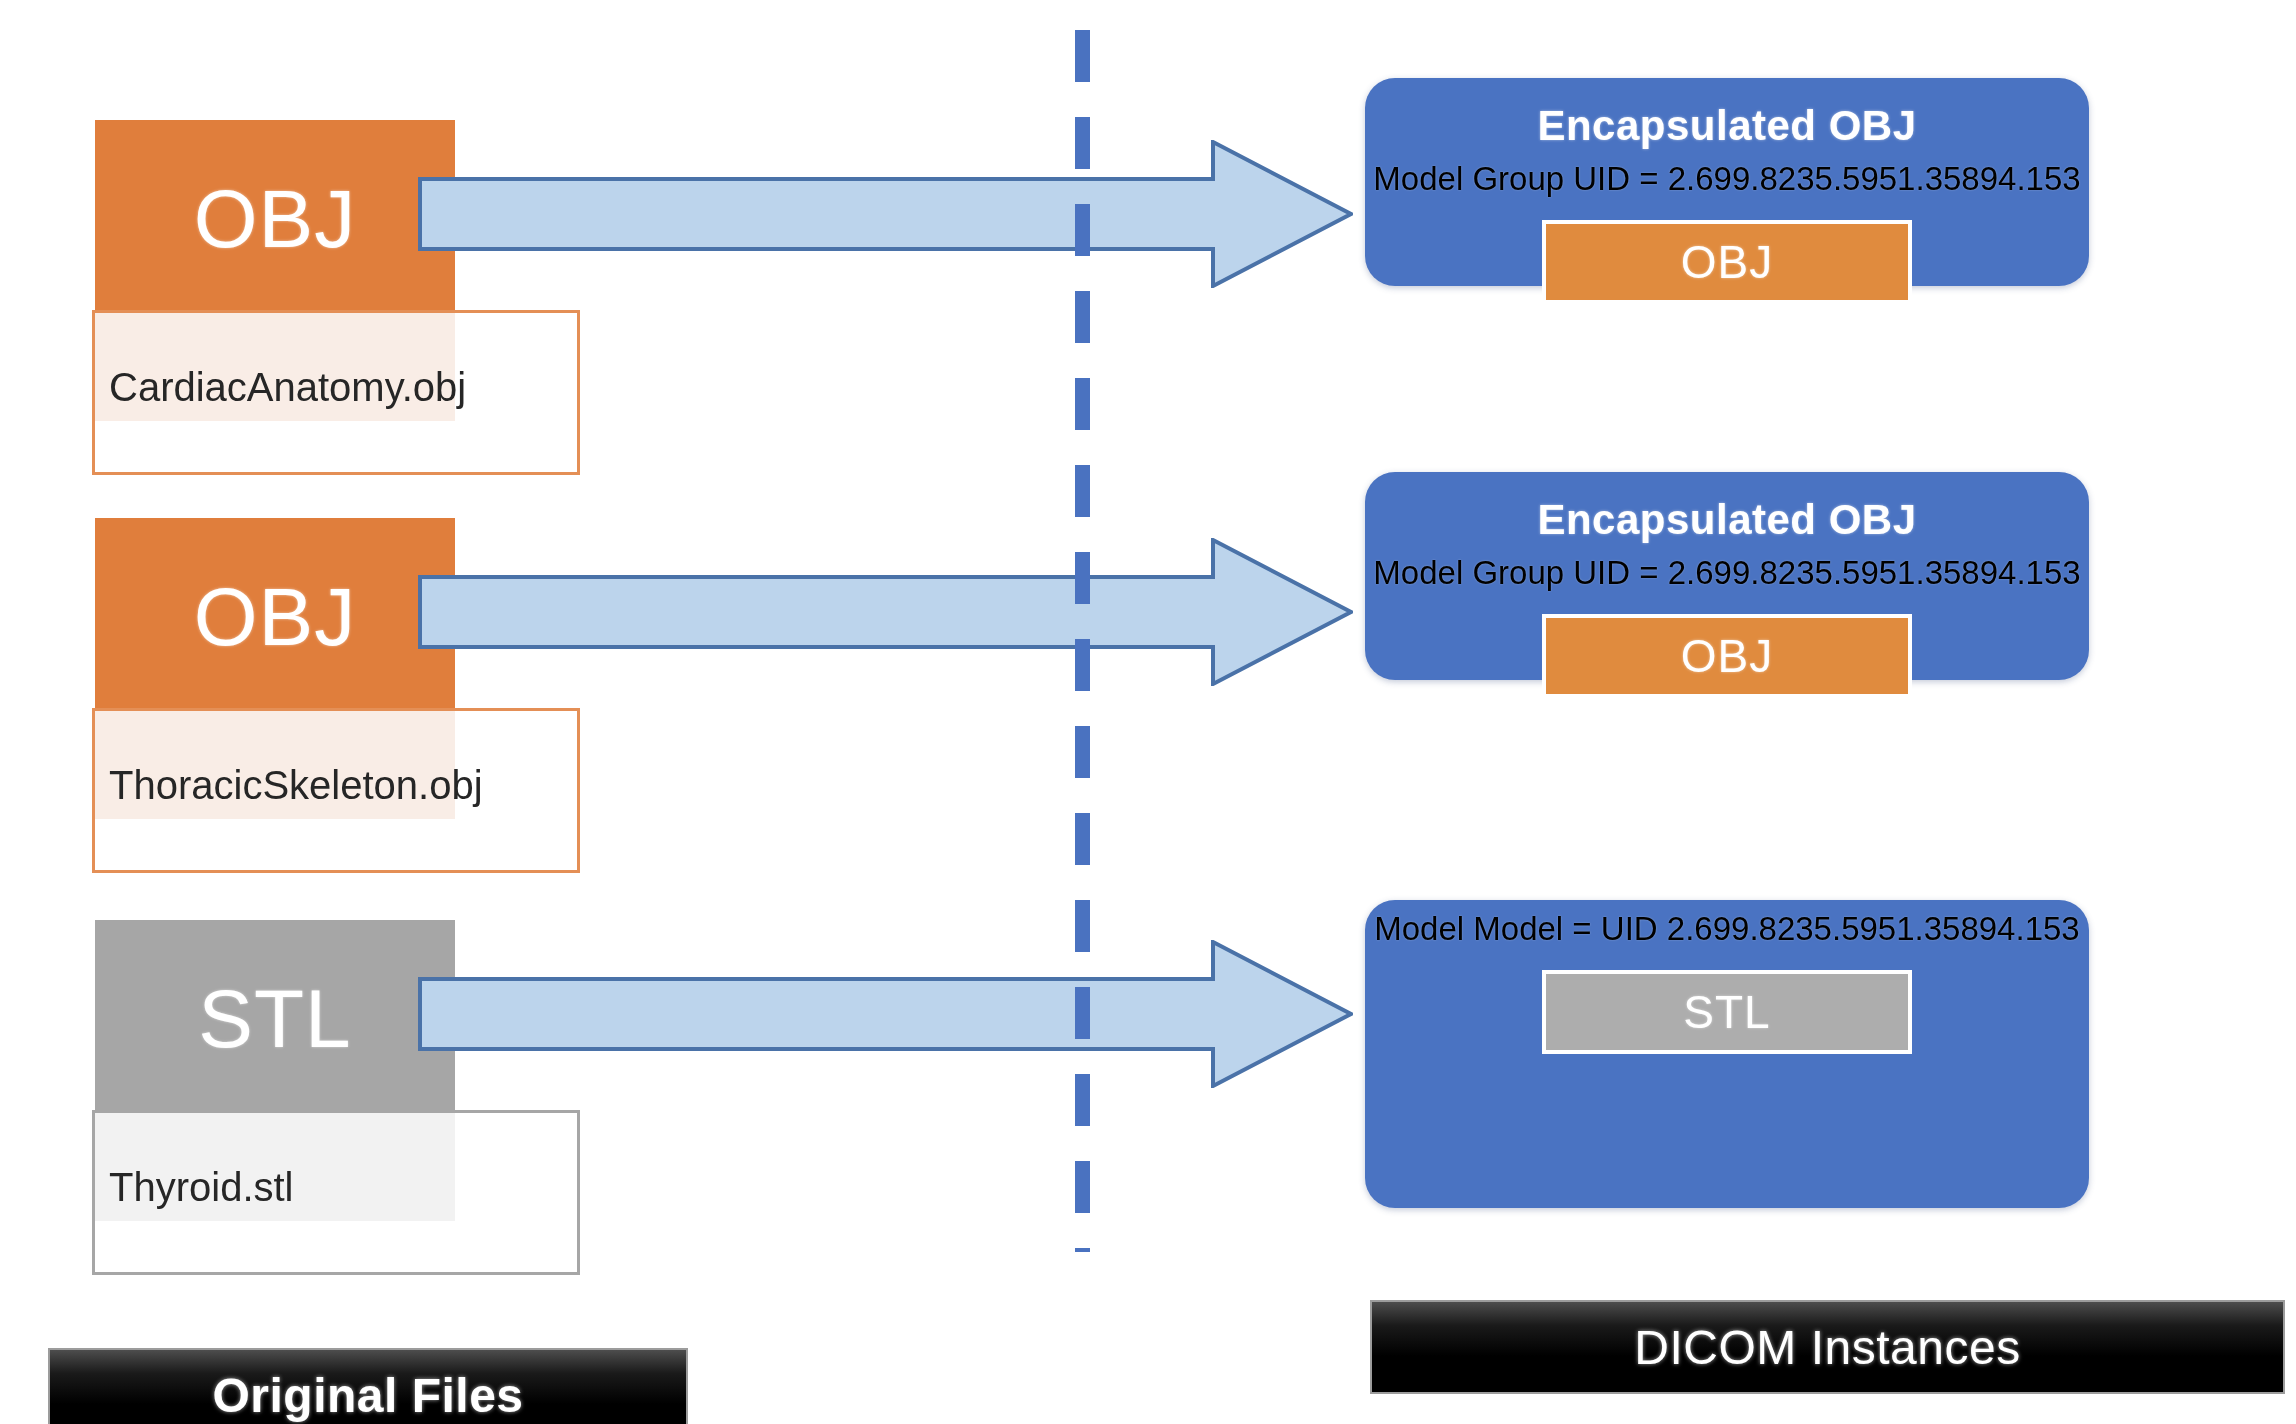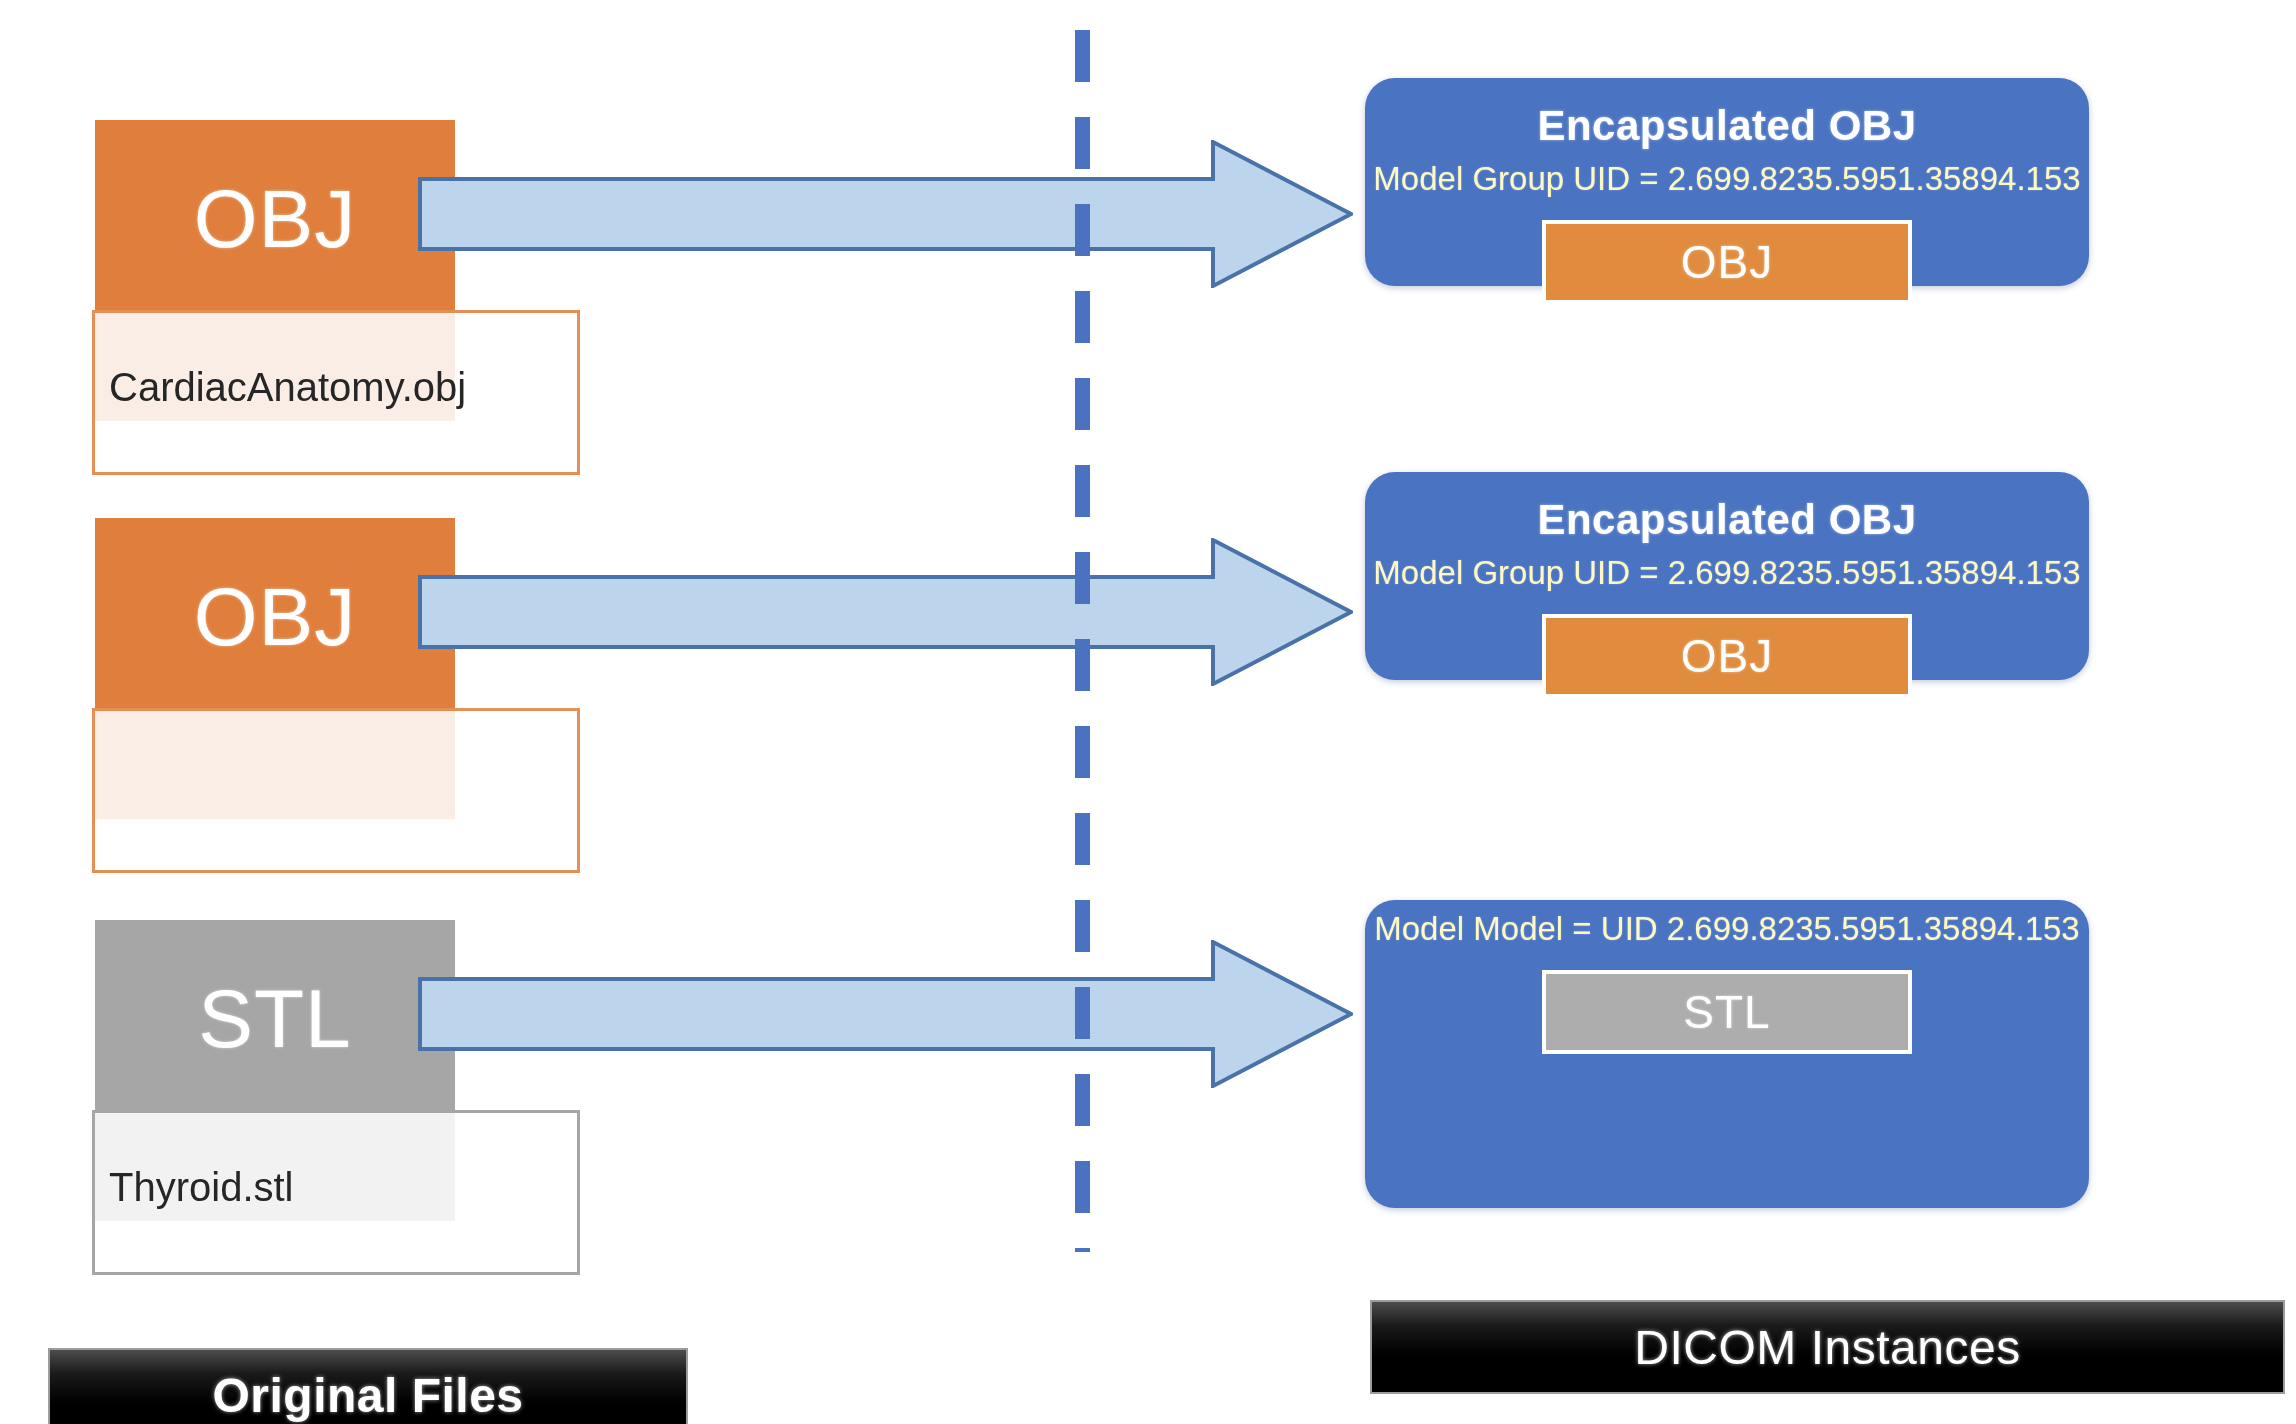--- a/index.html
+++ b/index.html
@@ -108,21 +108,21 @@
     text-align: center;
     color: #ffffff;
     font-size: 42px;
     font-weight: 700;
     letter-spacing: 0.5px;
     text-shadow: 0 0 3px rgba(255,255,255,0.5);
     margin-top: 24px;
   }
   .inst-uid {
     text-align: center;
-    color: #fef9c3;
+    color: #000000;
     font-size: 33px;
     font-weight: 400;
     margin-top: 10px;
     text-shadow: 0 0 2px rgba(255,255,255,0.35);
   }
   .inst-chip {
     margin: 22px auto 0 auto;
     width: 370px;
     height: 84px;
     border: 4px solid #ffffff;
@@ -174,20 +174,21 @@
       <span class="fname">CardiacAnatomy.obj</span>
     </div>
   </div>
 
   <div class="src-group" style="left:95px; top:518px; width:520px; height:360px;">
     <div class="src-tile orange">
       <span class="src-tile-label">OBJ</span>
     </div>
     <div class="src-namebox orange">
       <div class="tint"></div>
+      <span class="fname">ThoracicSkeleton.obj</span>
     </div>
   </div>
 
   <div class="src-group" style="left:95px; top:920px; width:520px; height:360px;">
     <div class="src-tile gray">
       <span class="src-tile-label">STL</span>
     </div>
     <div class="src-namebox gray">
       <div class="tint"></div>
       <span class="fname">Thyroid.stl</span>

